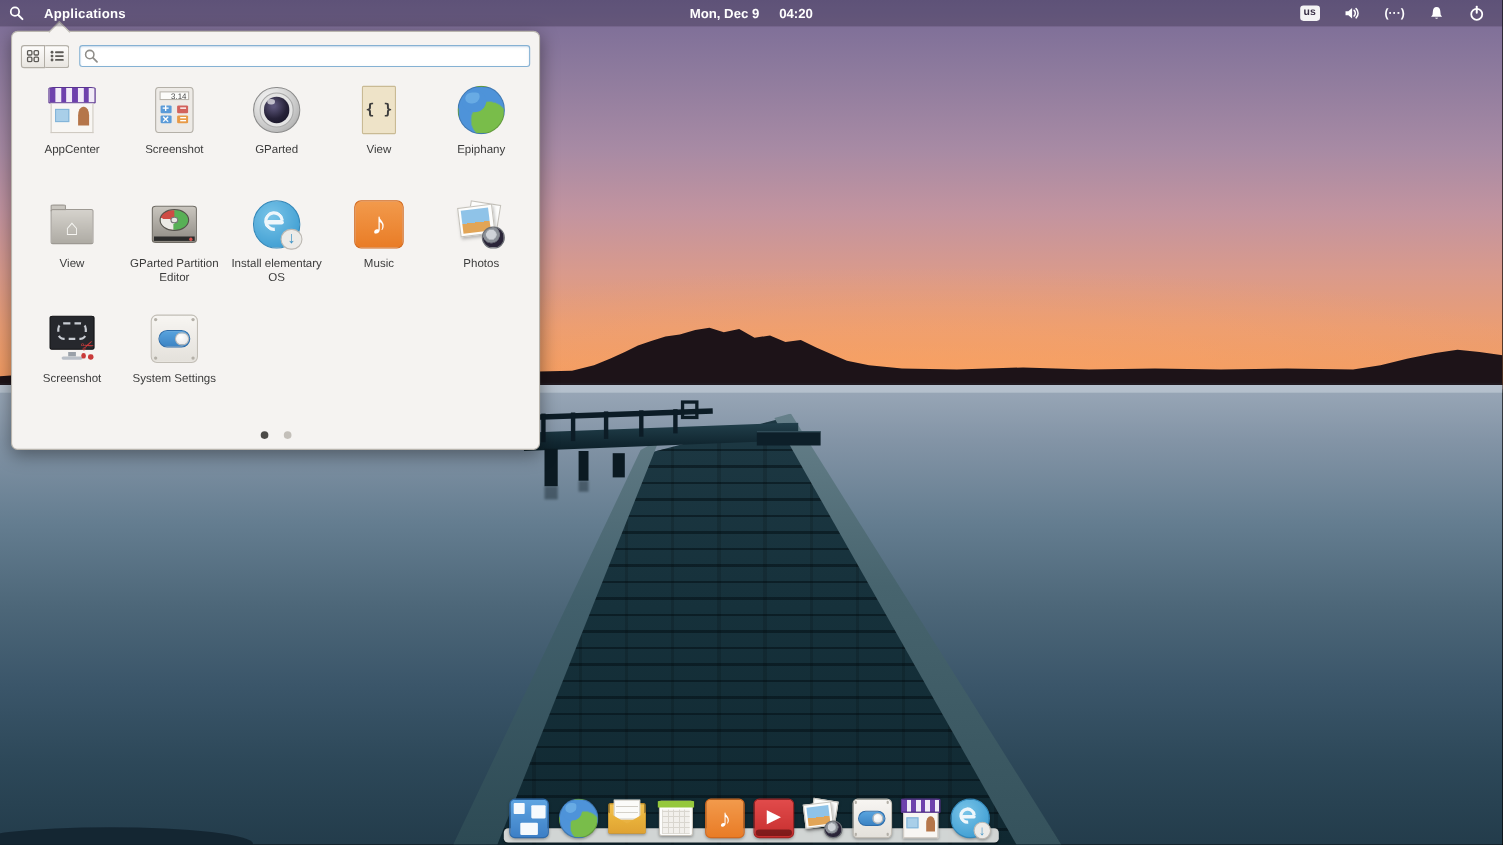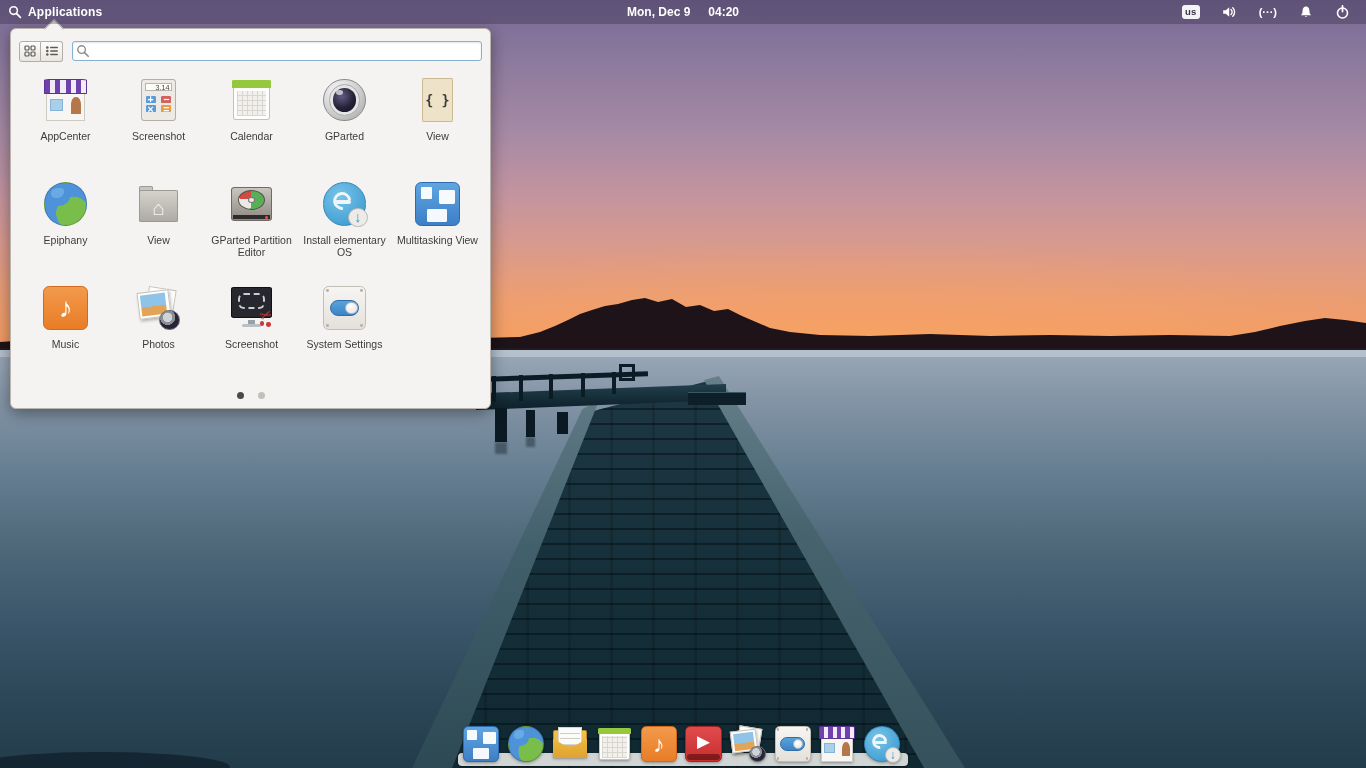--- a/index.html
+++ b/index.html
@@ -39,21 +39,21 @@
   .rail-bar { position:absolute; left:486px; top:374px; width:162px; height:5px; background:#0c1c26; transform:rotate(-2deg); }
   .rail-post { position:absolute; width:4px; background:#0c1c26; }
   .rail-frame { position:absolute; left:619px; top:364px; width:16px; height:17px; border:3px solid #0c1c26; }
   .piling { position:absolute; background:#0b1a22; }
   .piling-reflect { position:absolute; background:#0b1a22; opacity:.4; filter:blur(1px); }
   .bench { position:absolute; left:688px; top:392px; width:58px; height:13px; background:#0d1f29; border-top:1px solid #3a5864; }
 
   
   .panel { position:absolute; left:0; top:0; width:1366px; height:24px; background:rgba(28,22,44,.28);
     display:flex; align-items:center; color:#fff; z-index:40; }
-  .panel-left { display:flex; align-items:center; gap:6px; padding-left:8px; height:100%; cursor:default; }
+  .panel-left { display:flex; align-items:center; gap:18px; padding-left:8px; height:100%; cursor:default; }
   .panel-left .app-menu-label { font-size:12px; font-weight:700; letter-spacing:.2px; }
   .panel-center { position:absolute; left:0; right:0; top:0; height:100%; display:flex; align-items:center; justify-content:center; gap:18px; pointer-events:none; }
   .panel-center span { font-size:12px; font-weight:700; pointer-events:auto; }
   .panel-right { margin-left:auto; display:flex; align-items:center; gap:22px; padding-right:16px; height:100%; }
   .kbd-badge { background:#f4f3f5; color:#3a3148; font-size:9.5px; font-weight:700; line-height:1;
     padding:2.5px 3.5px; border-radius:3px; }
   .net-glyph { font-size:11px; font-weight:700; letter-spacing:0; color:#fff; line-height:1; }
   .panel svg { display:block; }
 
   
@@ -312,28 +312,20 @@
           <span class="body"></span>
           <span class="disp">3.14</span>
           <span class="btn b-plus">+</span>
           <span class="btn b-minus">−</span>
           <span class="btn b-times">×</span>
           <span class="btn b-eq">=</span>
         </div>
         <div class="app-label">Screenshot</div>
       </div>
 
-      <div class="cell">
-        <div class="app-icon ic-calendar">
-          <span class="body"></span>
-            <span class="head"></span>
-            <span class="grid"></span>
-        </div>
-        <div class="app-label">Calendar</div>
-      </div>
 
       <div class="cell">
         <div class="app-icon ic-camera">
           <span class="outer"></span>
             <span class="ring"></span>
             <span class="dark"></span>
             <span class="glint"></span>
         </div>
         <div class="app-label">GParted</div>
       </div>
@@ -379,29 +371,20 @@
         <div class="app-icon ic-install">
           <span class="ball"></span>
             <span class="ering"></span>
             <span class="ebar"></span>
           <span class="badge">↓</span>
         </div>
         <div class="app-label">Install elementary OS</div>
       </div>
 
 
-      <div class="cell">
-        <div class="app-icon ic-multitasking">
-          <span class="bg"></span>
-            <span class="w1"></span>
-            <span class="w2"></span>
-            <span class="w3"></span>
-        </div>
-        <div class="app-label">Multitasking View</div>
-      </div>
 
       <div class="cell">
         <div class="app-icon ic-music">
           <span class="bg"></span>
             <span class="note">♪</span>
         </div>
         <div class="app-label">Music</div>
       </div>
 
       <div class="cell">

